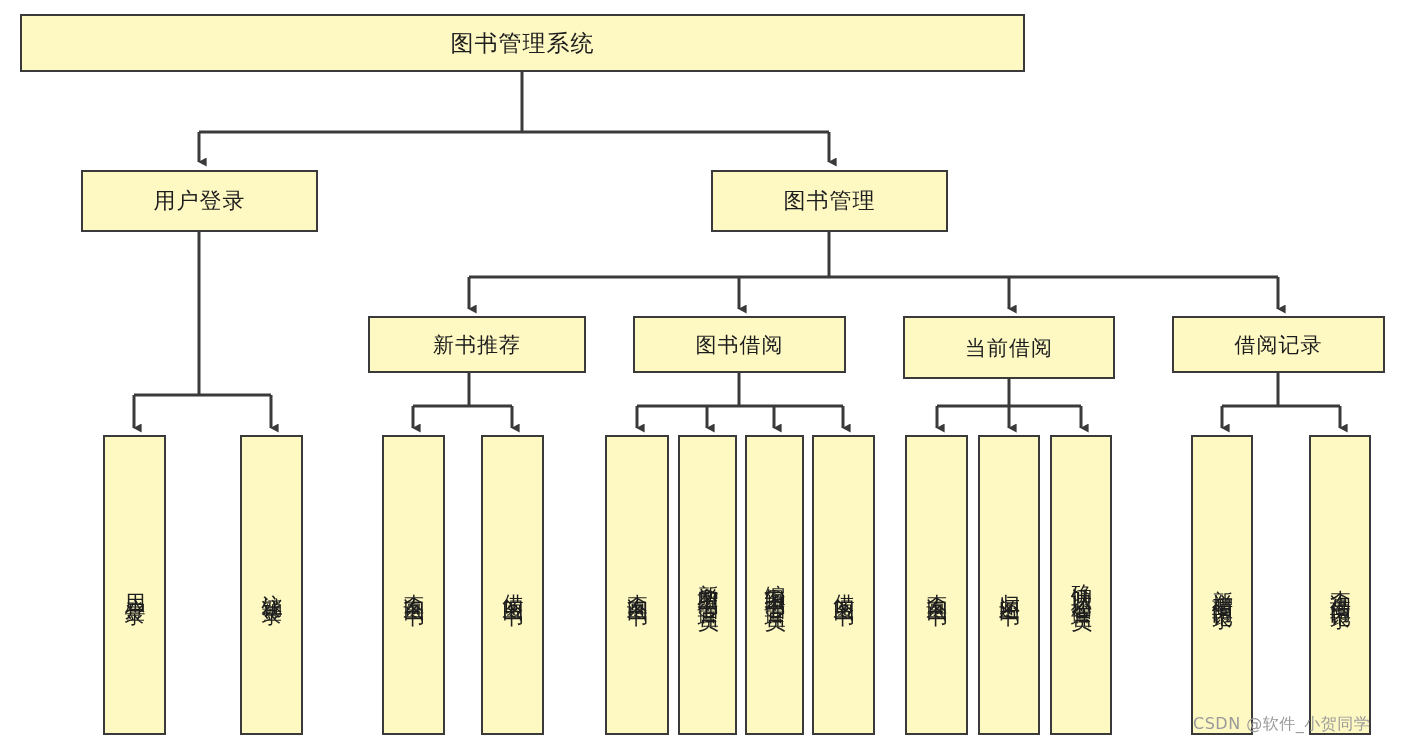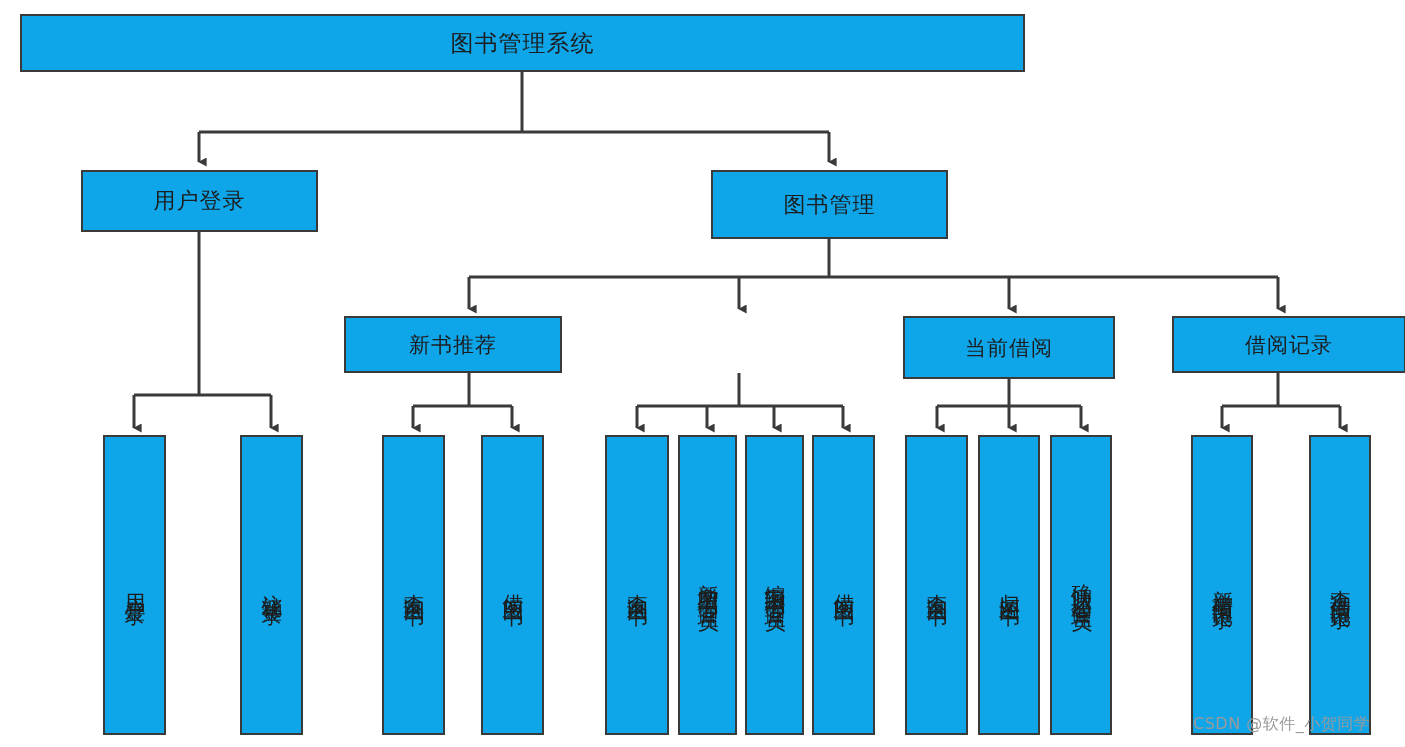--- a/index.html
+++ b/index.html
@@ -22,21 +22,21 @@
     position: absolute;
     left: 0;
     top: 0;
     width: 1405px;
     height: 747px;
     pointer-events: none;
   }
   .node {
     position: absolute;
     box-sizing: border-box;
-    background: #0ea5e9;
+    background: #fef9c3;
     border: 2px solid #3a3a3a;
     display: flex;
     align-items: center;
     justify-content: center;
     color: #1d1d1d;
   }
   .node.root {
     font-size: 23px;
   }
   .node.lvl1 {
@@ -127,31 +127,34 @@
     </g>
   </svg>
 
   <div class="node root" style="left:20px; top:14px; width:1005px; height:58px;">
     <span class="htext">图书管理系统</span>
   </div>
 
   <div class="node lvl1" style="left:81px; top:170px; width:237px; height:62px;">
     <span class="htext">用户登录</span>
   </div>
-  <div class="node lvl1" style="left:711px; top:170px; width:237px; height:69px;">
+  <div class="node lvl1" style="left:711px; top:170px; width:237px; height:62px;">
     <span class="htext">图书管理</span>
   </div>
 
-  <div class="node lvl2" style="left:344px; top:316px; width:218px; height:57px;text-align:right;">
+  <div class="node lvl2" style="left:368px; top:316px; width:218px; height:57px;text-align:right;">
     <span class="htext">新书推荐</span>
+  </div>
+  <div class="node lvl2" style="left:633px; top:316px; width:213px; height:57px;">
+    <span class="htext">图书借阅</span>
   </div>
   <div class="node lvl2" style="left:903px; top:316px; width:212px; height:63px;">
     <span class="htext">当前借阅</span>
   </div>
-  <div class="node lvl2" style="left:1172px; top:316px; width:234px; height:57px;">
+  <div class="node lvl2" style="left:1172px; top:316px; width:213px; height:57px;">
     <span class="htext">借阅记录</span>
   </div>
 
   <div class="node leaf" style="left:103px; top:435px; width:63px; height:300px;">
     <span class="vtext">用户登录</span>
   </div>
   <div class="node leaf" style="left:240px; top:435px; width:63px; height:300px;">
     <span class="vtext">注销登录</span>
   </div>
 

